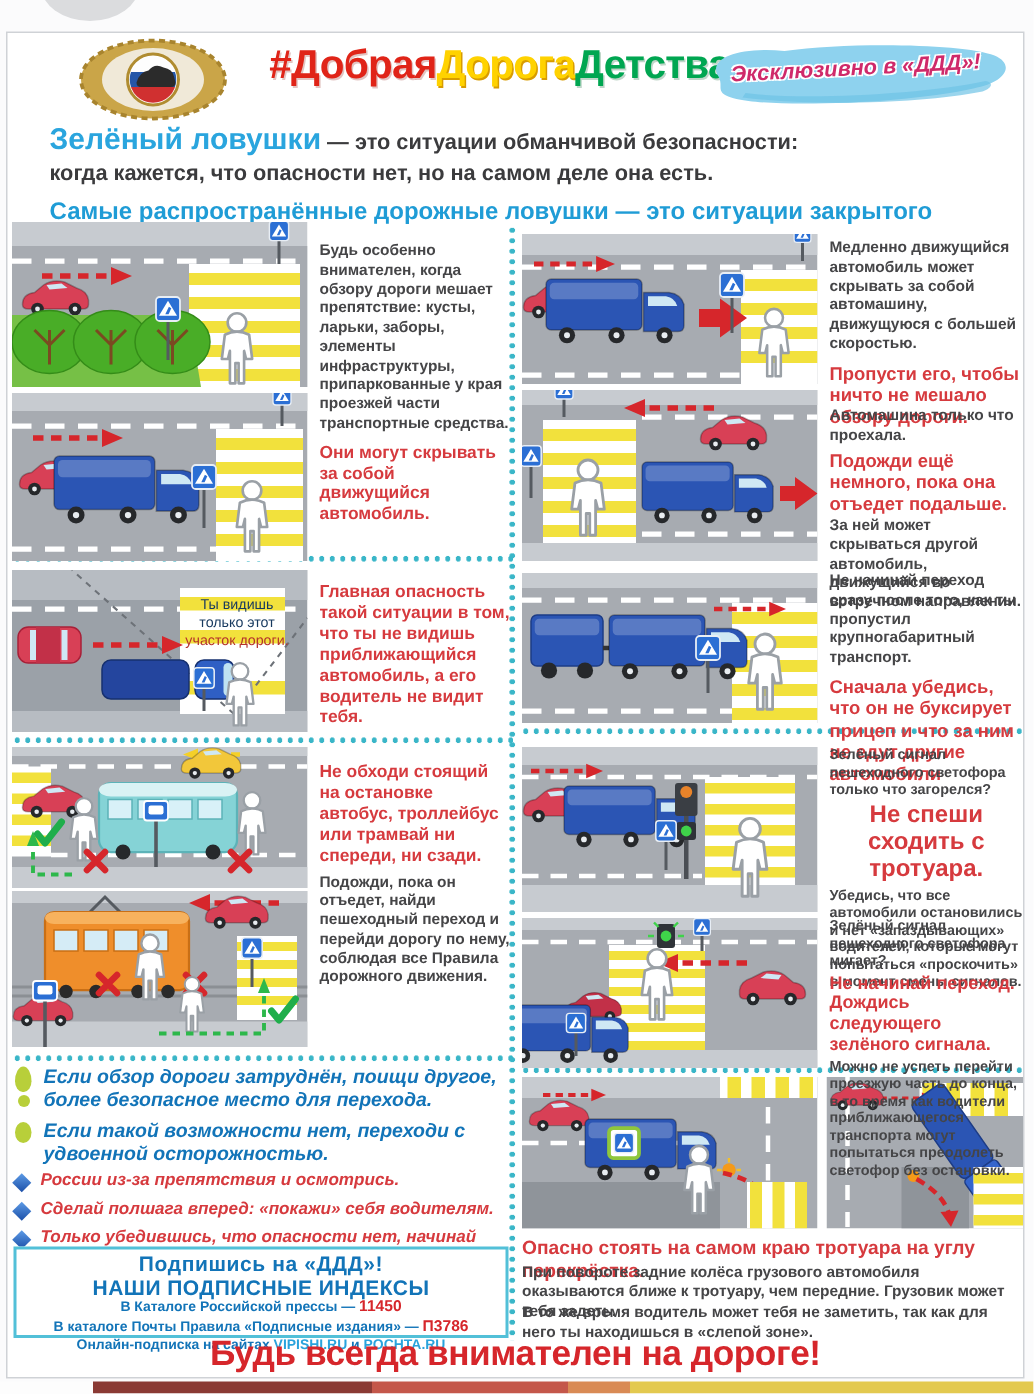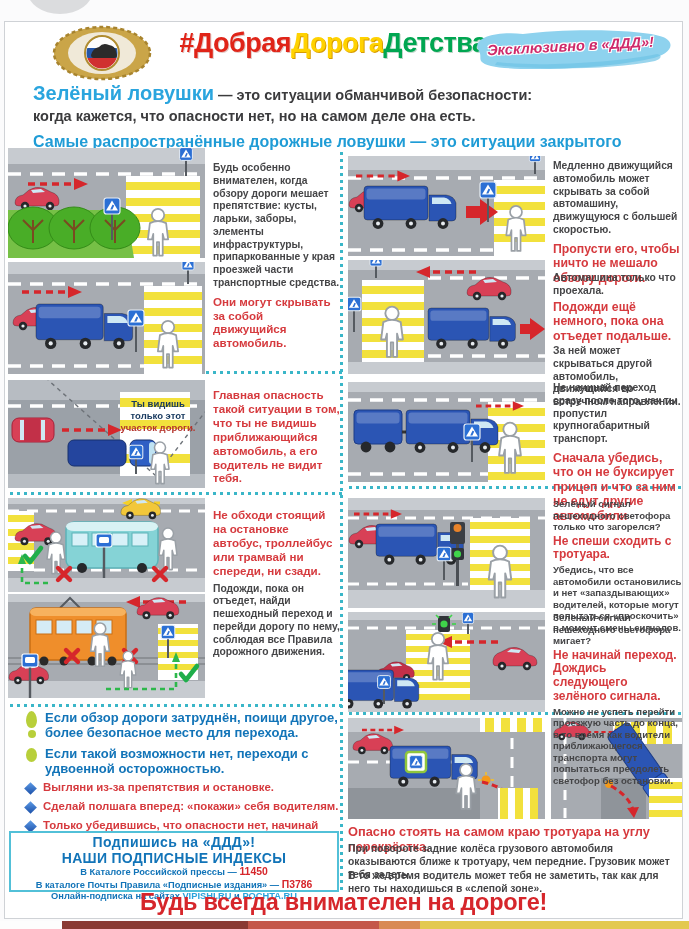--- a/index.html
+++ b/index.html
@@ -30,31 +30,31 @@
   .dotline-h{position:absolute;height:5px;
      background-image:radial-gradient(circle,#3ab6c8 1.7px,rgba(0,0,0,0) 1.9px);
      background-size:7px 5px;background-repeat:repeat-x;}
   .dotline-v{position:absolute;width:5px;
      background-image:radial-gradient(circle,#3ab6c8 1.7px,rgba(0,0,0,0) 1.9px);
      background-size:5px 7px;background-repeat:repeat-y;}
   
   .panel{position:absolute;}
   .panel svg{display:block;}
   .p3-label{position:absolute;left:108px;top:18px;width:84px;text-align:center;
-     font-size:9.5px;font-weight:700;line-height:1.25;color:#17395f;}
+     font-size:9.5px;font-weight:400;line-height:1.25;color:#17395f;}
   .p3-label .lred{color:#b5342c;}
   .tb{position:absolute;}
   .tb p{margin:0 0 5px 0;}
   .body-txt{font-size:10.3px;line-height:1.24;font-weight:700;color:#454547;}
   .small-txt{font-size:9.6px;line-height:1.2;font-weight:700;color:#454547;}
   .warn{color:#d63a3e;font-weight:700;}
   .warn-md{font-size:11.6px;line-height:1.2;}
   .warn-lg{font-size:12.3px;line-height:1.18;}
   
-  .advice{position:absolute;left:21px;top:688px;width:332px;}
+  .advice{position:absolute;left:5px;top:688px;width:332px;font-style:italic;}
   .advice-item{display:flex;gap:8px;margin-bottom:5px;}
   .bullet-excl{flex:0 0 11px;position:relative;height:30px;}
   .bullet-excl::before{content:"";position:absolute;left:0;top:1px;width:11px;height:17px;
      background:#b8cf3a;border-radius:50% 50% 46% 46%/58% 58% 42% 42%;}
   .bullet-excl::after{content:"";position:absolute;left:1.5px;top:20px;width:8px;height:8px;
      background:#b8cf3a;border-radius:50%;}
   .bullet-dot{flex:0 0 11px;width:11px;height:14px;background:#b8cf3a;
      border-radius:50%;margin-top:2px;}
   .bullet-diamond{flex:0 0 9px;width:9px;height:9px;margin-top:3px;
      background:linear-gradient(135deg,#5d9be6,#1b4fa8);transform:rotate(45deg);}
@@ -605,41 +605,41 @@
     <p class="body-txt" style="margin-bottom:2px;">Автомашина только что проехала.</p>
     <p class="warn warn-lg" style="margin-bottom:2px;">Подожди ещё немного, пока она отъедет подальше.</p>
     <p class="body-txt">За ней может скрываться другой автомобиль, движущийся во встречном направлении.</p>
   </div>
   <div class="tb" style="left:548px;top:360px;width:129px;">
     <p class="body-txt">Не начинай переход сразу после того, как ты пропустил крупногабаритный транспорт.</p>
     <p class="warn warn-lg">Сначала убедись, что он не буксирует прицеп и что за ним не едут другие автомобили</p>
   </div>
   <div class="tb" style="left:548px;top:476px;width:129px;">
     <p class="small-txt" style="margin-bottom:2px;">Зелёный сигнал пешеходного светофора только что загорелся?</p>
-    <p class="warn" style="font-size:12px;line-height:1.15;margin-bottom:2px;">Не спеши сходить с тротуара.</p>
+    <p class="warn" style="font-size:16px;line-height:1.15;margin-bottom:2px;text-align:center;">Не спеши сходить с тротуара.</p>
     <p class="small-txt">Убедись, что все автомобили остановились и нет «запаздывающих» водителей, которые могут попытаться «проскочить» в момент смены сигналов.</p>
   </div>
   <div class="tb" style="left:548px;top:590px;width:129px;">
     <p class="small-txt" style="margin-bottom:2px;">Зелёный сигнал пешеходного светофора мигает?</p>
     <p class="warn" style="font-size:12px;line-height:1.15;margin-bottom:2px;">Не начинай переход. Дождись следующего зелёного сигнала.</p>
     <p class="small-txt">Можно не успеть перейти проезжую часть до конца, в то время как водители приближающегося транспорта могут попытаться преодолеть светофор без остановки.</p>
   </div>
 
   <div class="advice">
     <div class="advice-item">
       <div class="bullet-excl"></div>
       <div class="advice-blue">Если обзор дороги затруднён, поищи другое, более безопасное место для перехода.</div>
     </div>
     <div class="advice-item">
       <div class="bullet-dot"></div>
       <div class="advice-blue">Если такой возможности нет, переходи с удвоенной осторожностью.</div>
     </div>
     <div class="advice-item">
       <div class="bullet-diamond"></div>
-      <div class="advice-red">Выгляни из-за препятствия и остановке.</div>
+      <div class="advice-red">России из-за препятствия и осмотрись.</div>
     </div>
     <div class="advice-item">
       <div class="bullet-diamond"></div>
       <div class="advice-red">Сделай полшага вперед: «покажи» себя водителям.</div>
     </div>
     <div class="advice-item">
       <div class="bullet-diamond"></div>
       <div class="advice-red">Только убедившись, что опасности нет, начинай переход.</div>
     </div>
   </div>

